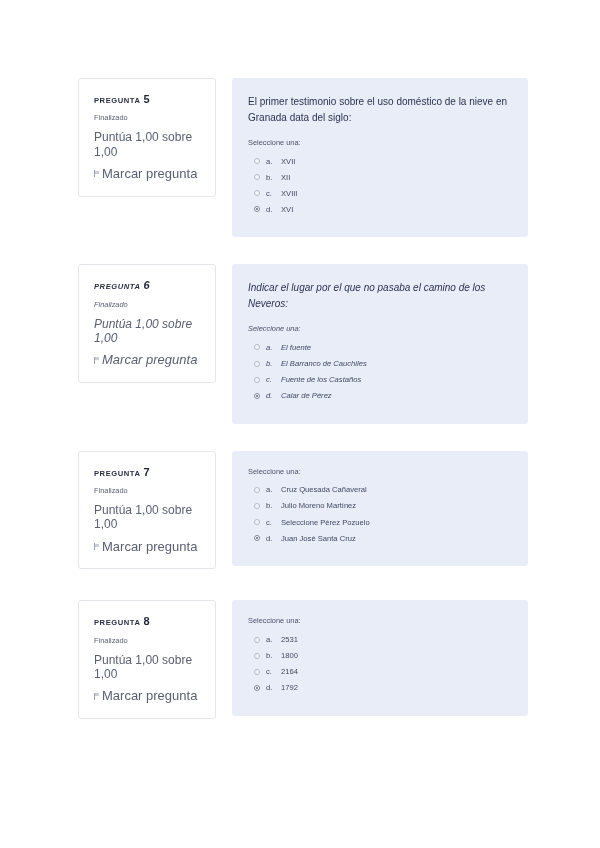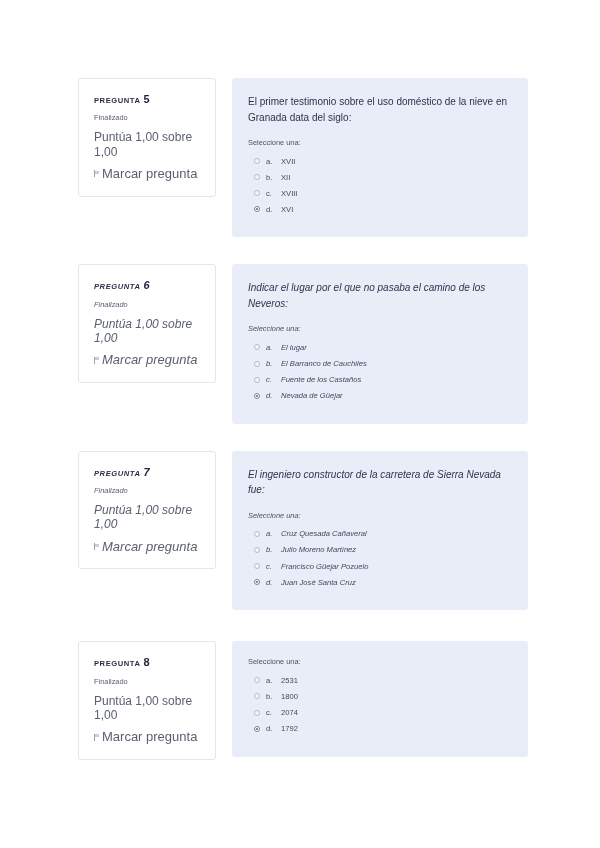--- a/index.html
+++ b/index.html
@@ -164,21 +164,21 @@
     min-width: 9px;
     color: #414862;
   }
   .answer-label {
     color: #414862;
   }
 
   
   #block-0 { margin-bottom: 27px; }
   #block-1 { margin-bottom: 27px; font-style: italic; }
-  #block-2 { margin-bottom: 31px; font-style: italic; }
+  #block-2 { margin-bottom: 31px; }
 </style>
 </head>
 <body>
 
 <div class="page">
   <div id="questions-root">
       <div class="question-block" id="block-0">
         <div class="info-card">
           <div class="q-heading"><span class="q-word">PREGUNTA</span><span class="q-num">5</span></div>
           <div class="q-state">Finalizado</div>
@@ -225,68 +225,67 @@
             <span>Marcar pregunta</span>
           </div>
         </div>
         <div class="q-panel">
           <div class="q-text">Indicar el lugar por el que no pasaba el camino de los Neveros:</div>
           <div class="q-prompt">Seleccione una:</div>
           <div class="answers">
             <div class="answer-row">
               <span class="radio"></span>
               <span class="answer-letter">a.</span>
-              <span class="answer-label">El lugar</span>
+              <span class="answer-label">El fuente</span>
             </div>
             <div class="answer-row">
               <span class="radio"></span>
               <span class="answer-letter">b.</span>
               <span class="answer-label">El Barranco de Cauchiles</span>
             </div>
             <div class="answer-row">
               <span class="radio"></span>
               <span class="answer-letter">c.</span>
               <span class="answer-label">Fuente de los Castaños</span>
             </div>
             <div class="answer-row">
               <span class="radio selected"></span>
               <span class="answer-letter">d.</span>
-              <span class="answer-label">Nevada de Güejar</span>
+              <span class="answer-label">Calar de Pérez</span>
             </div>
           </div>
         </div>
       </div>
       <div class="question-block" id="block-2">
         <div class="info-card">
           <div class="q-heading"><span class="q-word">PREGUNTA</span><span class="q-num">7</span></div>
           <div class="q-state">Finalizado</div>
           <div class="q-grade">Puntúa 1,00 sobre 1,00</div>
           <div class="q-flag">
             <span class="flag-icon"></span>
             <span>Marcar pregunta</span>
           </div>
         </div>
         <div class="q-panel">
-          <div class="q-text">El ingeniero constructor de la carretera de Sierra Nevada fue:</div>
           <div class="q-prompt">Seleccione una:</div>
           <div class="answers">
             <div class="answer-row">
               <span class="radio"></span>
               <span class="answer-letter">a.</span>
               <span class="answer-label">Cruz Quesada Cañaveral</span>
             </div>
             <div class="answer-row">
               <span class="radio"></span>
               <span class="answer-letter">b.</span>
               <span class="answer-label">Julio Moreno Martínez</span>
             </div>
             <div class="answer-row">
               <span class="radio"></span>
               <span class="answer-letter">c.</span>
-              <span class="answer-label">Francisco Güejar Pozuelo</span>
+              <span class="answer-label">Seleccione Pérez Pozuelo</span>
             </div>
             <div class="answer-row">
               <span class="radio selected"></span>
               <span class="answer-letter">d.</span>
               <span class="answer-label">Juan José Santa Cruz</span>
             </div>
           </div>
         </div>
       </div>
       <div class="question-block" id="block-3">
@@ -308,21 +307,21 @@
               <span class="answer-label">2531</span>
             </div>
             <div class="answer-row">
               <span class="radio"></span>
               <span class="answer-letter">b.</span>
               <span class="answer-label">1800</span>
             </div>
             <div class="answer-row">
               <span class="radio"></span>
               <span class="answer-letter">c.</span>
-              <span class="answer-label">2074</span>
+              <span class="answer-label">2164</span>
             </div>
             <div class="answer-row">
               <span class="radio selected"></span>
               <span class="answer-letter">d.</span>
               <span class="answer-label">1792</span>
             </div>
           </div>
         </div>
       </div>
     </div>

